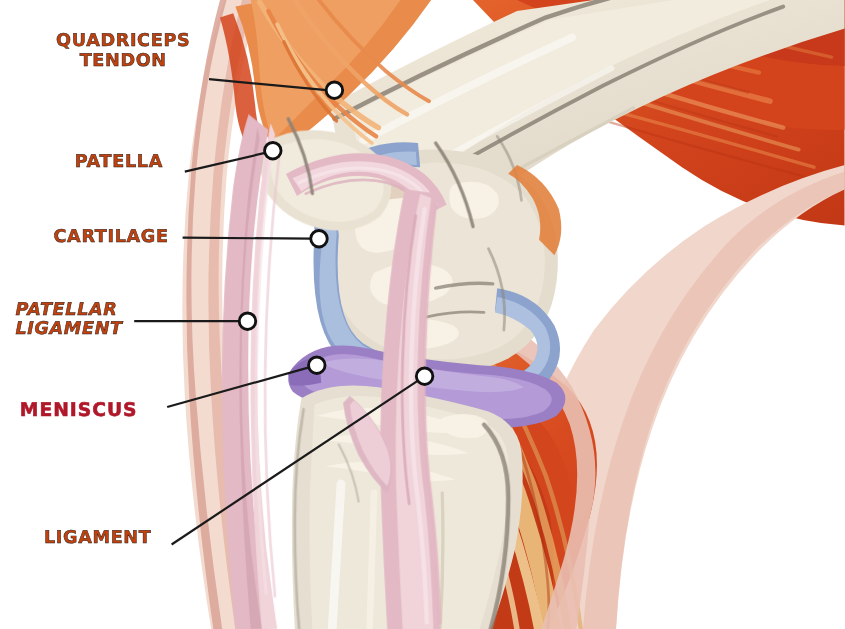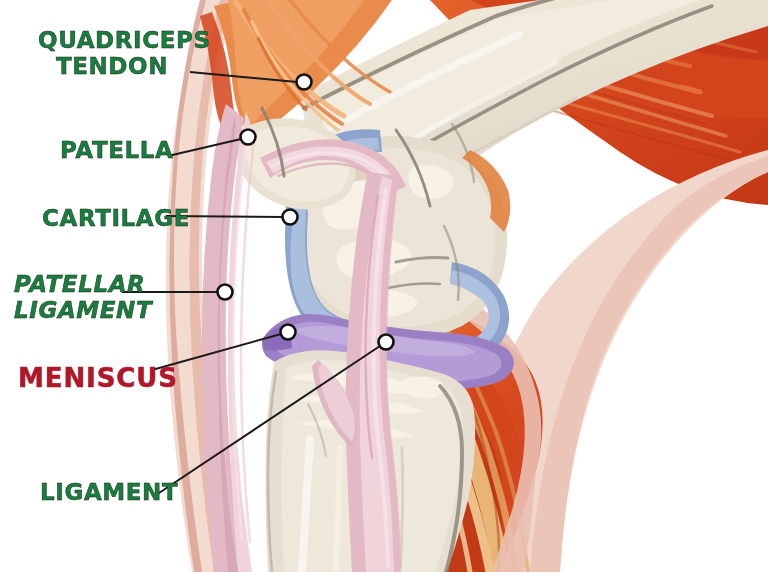--- a/index.html
+++ b/index.html
@@ -21,32 +21,32 @@
     top: 0; left: 0;
     width: 768px;
     height: 572px;
   }
   #callout-layer { pointer-events: none; }
 
   .label {
     position: absolute;
     font-family: "DejaVu Sans", sans-serif;
     font-weight: bold;
-    font-size: 23px;
+    font-size: 16px;
     letter-spacing: 0.6px;
     line-height: 1.12;
-    color: #15803d;
+    color: #c2410c;
     text-transform: uppercase;
     white-space: pre-line;
     -webkit-text-stroke: 0.45px #2b2220;
   }
   .label.accent {
     color: #b0182a;
     -webkit-text-stroke: 0.55px #b0182a;
-    font-size: 26px;
+    font-size: 17px;
     letter-spacing: 0.9px;
   }
   .label.center { text-align: center; }
 </style>
 </head>
 <body>
 
 <div id="diagram-root">
 
   <svg id="art-layer" viewBox="0 0 768 572" preserveAspectRatio="none" xmlns="http://www.w3.org/2000/svg">

